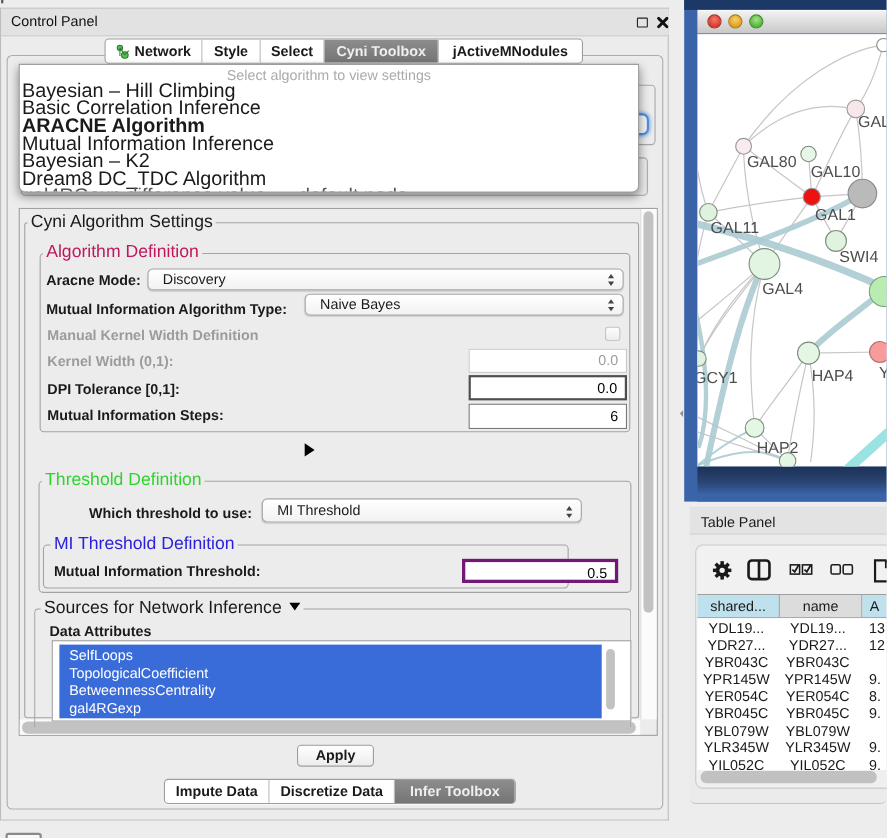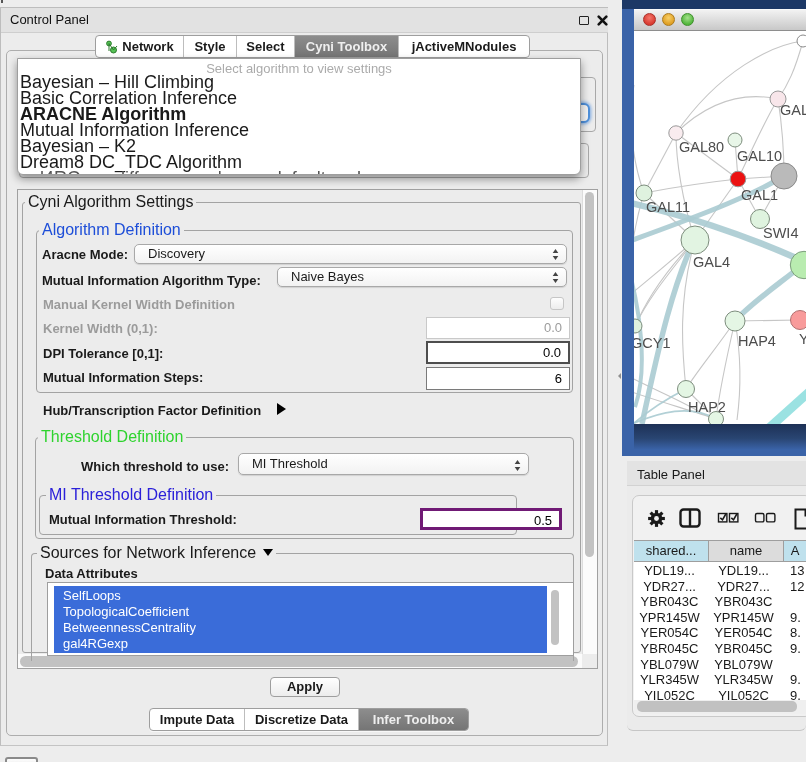--- a/index.html
+++ b/index.html
@@ -61,21 +61,21 @@
   <div class="abs" style="left:584px;top:184px;width:9px;height:365px;background:#c2c2c2;border-radius:5px;"></div>
 
   <div class="abs" style="left:17px;top:646px;width:564px;height:14px;background:#fbfbfb;"></div>
   <div class="abs" style="left:19px;top:648px;width:558px;height:11px;background:#c2c2c2;border-radius:5.5px;"></div>
 
   <div class="group" style="left:21px;top:194px;width:559px;height:451px;border-radius:3px;">
     <span class="gtitle" style="left:2px;">Cyni Algorithm Settings</span>
   </div>
 
   <div class="group" style="left:35px;top:222px;width:537px;height:163px;">
-    <span class="gtitle" style="left:2px;color:#1d4ed8;">Algorithm Definition</span>
+    <span class="gtitle" style="left:2px;color:#be185d;">Algorithm Definition</span>
   </div>
   <div class="abs b" style="left:41px;top:239px;">Aracne Mode:</div>
   <div class="combo" style="left:133px;top:236px;width:433px;height:20px;">Discovery
     <svg class="arr" width="8" height="15" viewBox="0 0 8 15">
         <path d="M4 2 L6.8 6 L1.2 6 Z M4 13 L6.8 9 L1.2 9 Z" fill="#444"></path>
       </svg>
   </div>
   <div class="abs b" style="left:41px;top:265px;">Mutual Information Algorithm Type:</div>
   <div class="combo" style="left:276px;top:259px;width:290px;height:20px;">Naive Bayes
     <svg class="arr" width="8" height="15" viewBox="0 0 8 15">
@@ -84,21 +84,20 @@
   </div>
   <div class="abs b" style="left:42px;top:289px;color:#9b9b9b;">Manual Kernel Width Definition</div>
   <div class="abs" style="left:549px;top:289px;width:14px;height:13px;background:linear-gradient(#fdfdfd,#ededed);border:1px solid #c6c6c6;border-radius:3px;"></div>
   <div class="abs b" style="left:42px;top:313px;color:#9b9b9b;">Kernel Width (0,1):</div>
   <div class="field" style="left:425px;top:309px;width:144px;height:22px;border:1px solid #c9c9c9;color:#9c9c9c;line-height:20px;">0.0</div>
   <div class="abs b" style="left:42px;top:338px;">DPI Tolerance [0,1]:</div>
   <div class="field" style="left:425px;top:333px;width:144px;height:23px;border:2px solid #4e4e4e;color:#000;line-height:19px;">0.0</div>
   <div class="abs b" style="left:42px;top:362px;">Mutual Information Steps:</div>
   <div class="field" style="left:425px;top:359px;width:144px;height:23px;border:1px solid #7a7a7a;color:#000;line-height:21px;">6</div>
 
-  <div class="abs b" style="left:42px;top:395px;">Hub/Transcription Factor Definition</div>
   <div class="abs" style="left:276px;top:395px;width:0;height:0;border-left:9px solid #000;border-top:6px solid transparent;border-bottom:6px solid transparent;"></div>
 
   <div class="group" style="left:34px;top:429px;width:539px;height:102px;">
     <span class="gtitle" style="left:2px;color:#2ed32e;">Threshold Definition</span>
   </div>
   <div class="abs b" style="left:60px;top:451px;width:168px;text-align:right;white-space:nowrap;">Which threshold to use:</div>
   <div class="combo" style="left:237px;top:445px;width:291px;height:22px;line-height:20px;">MI Threshold
     <svg class="arr" style="top:4px;" width="8" height="15" viewBox="0 0 8 15">
         <path d="M4 2 L6.8 6 L1.2 6 Z M4 13 L6.8 9 L1.2 9 Z" fill="#444"></path>
       </svg>

